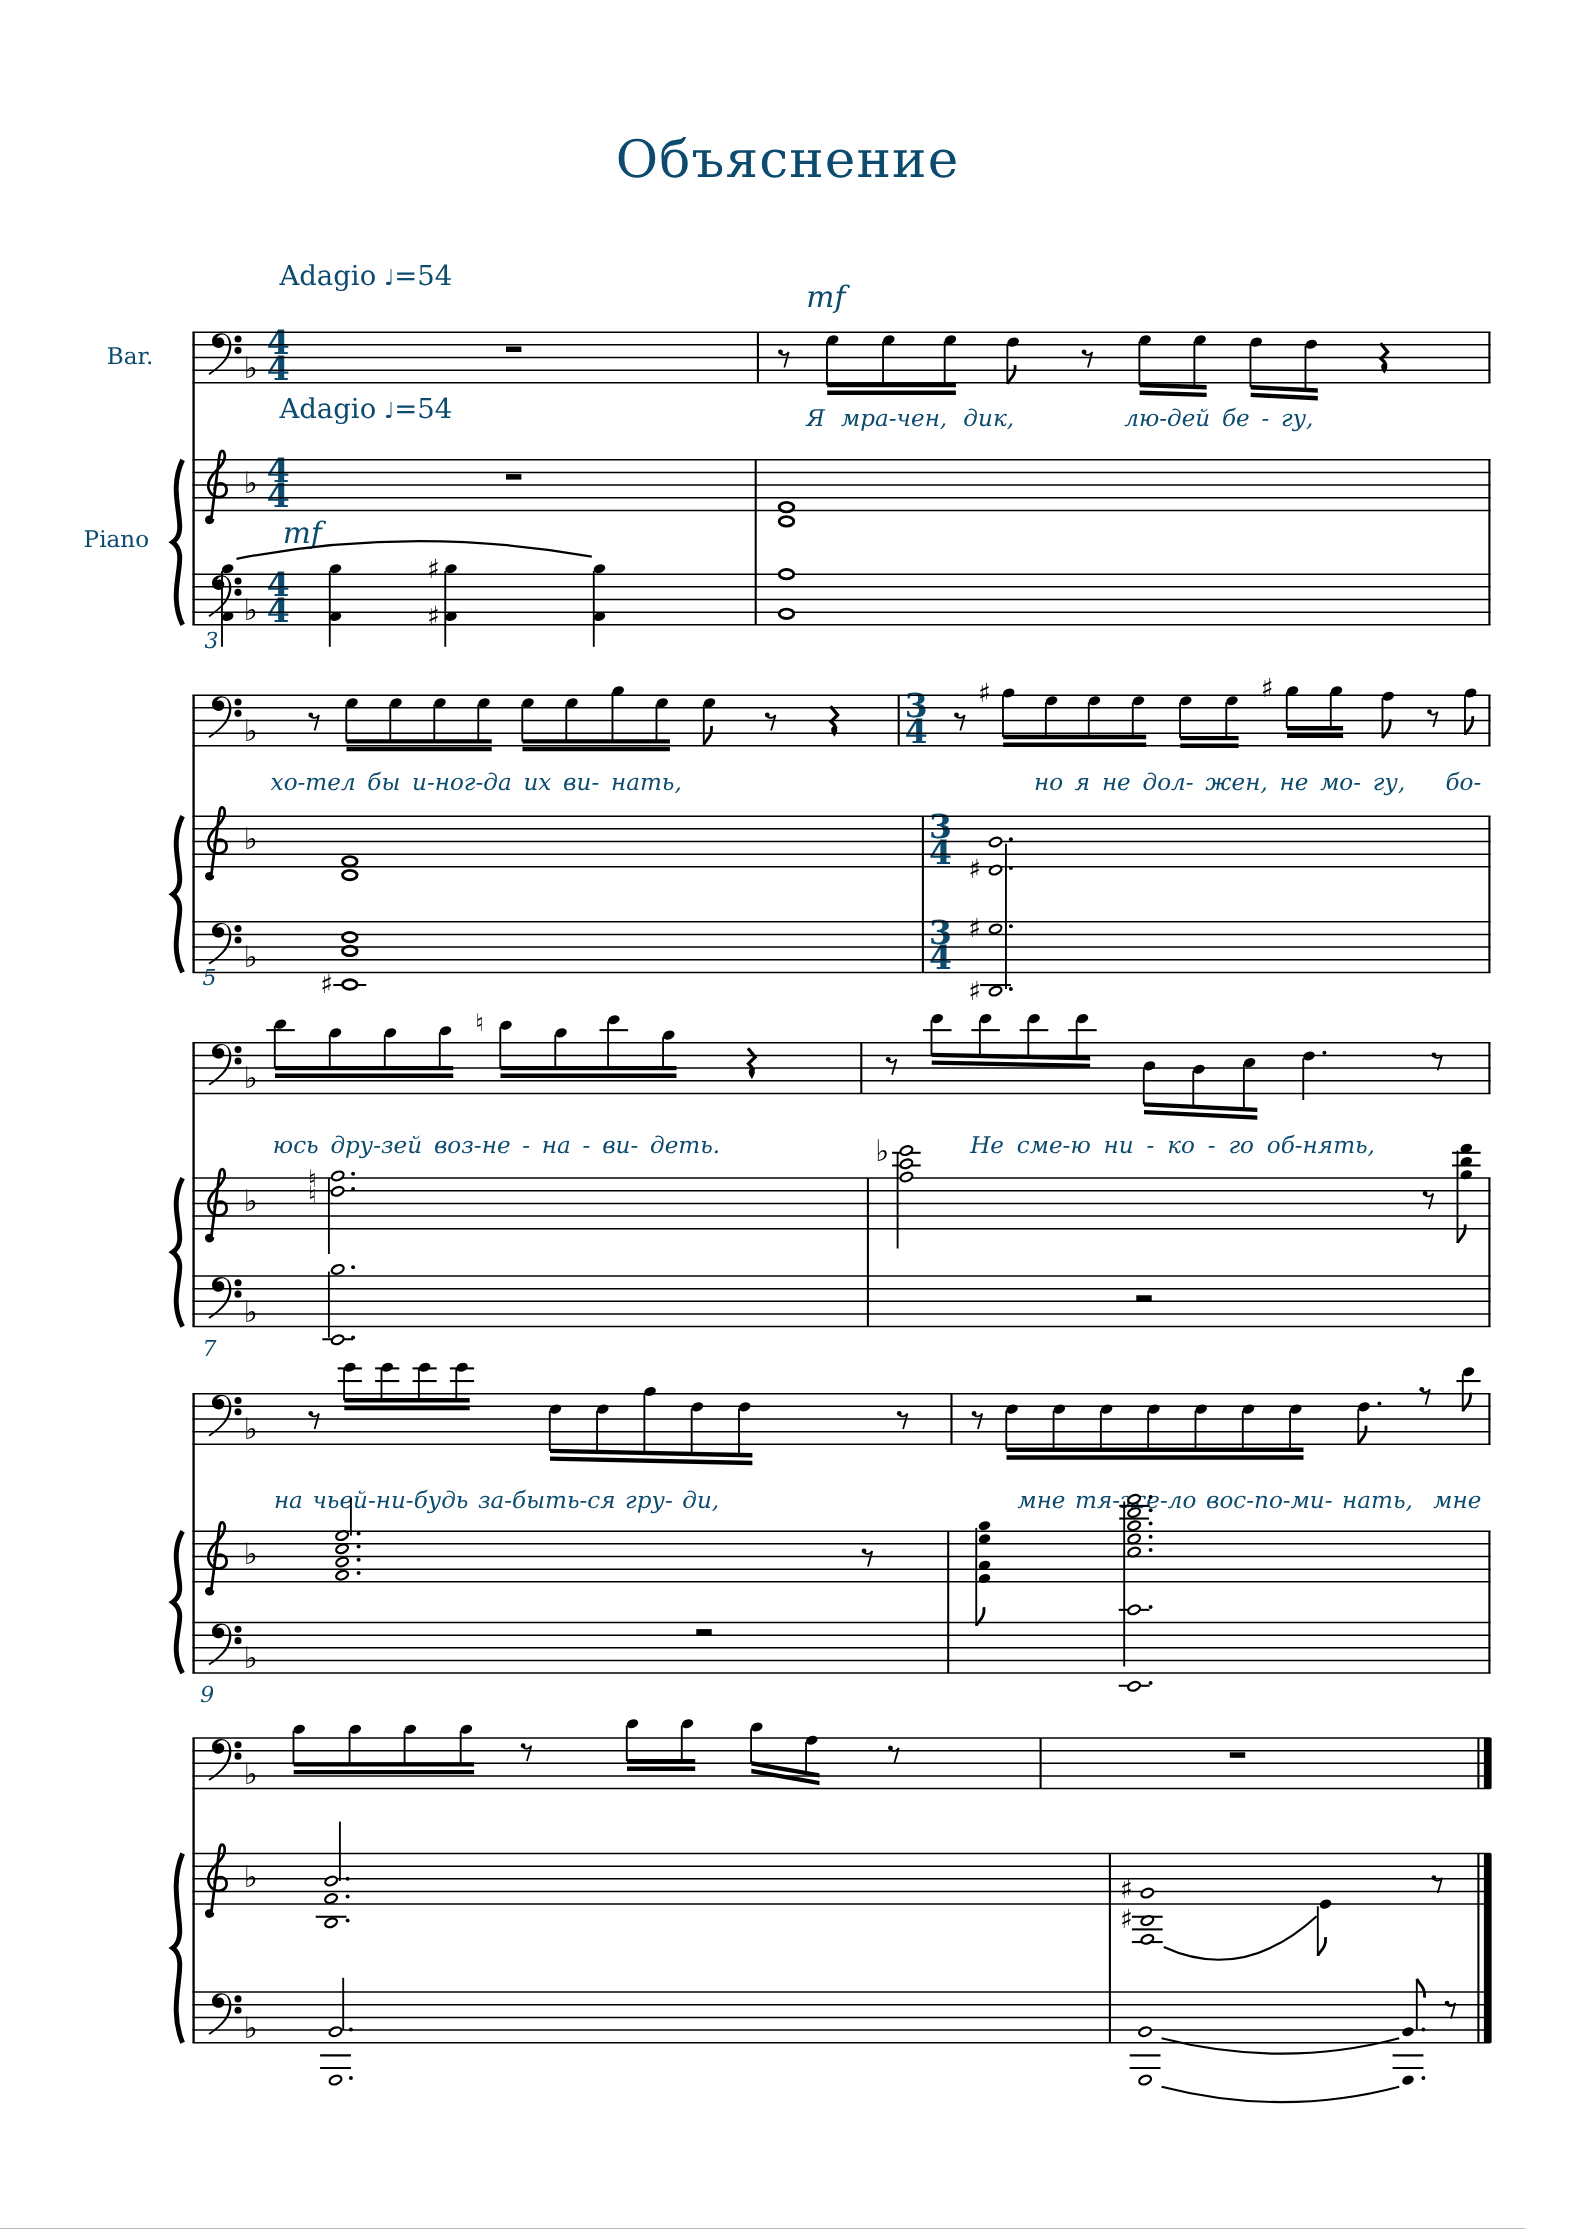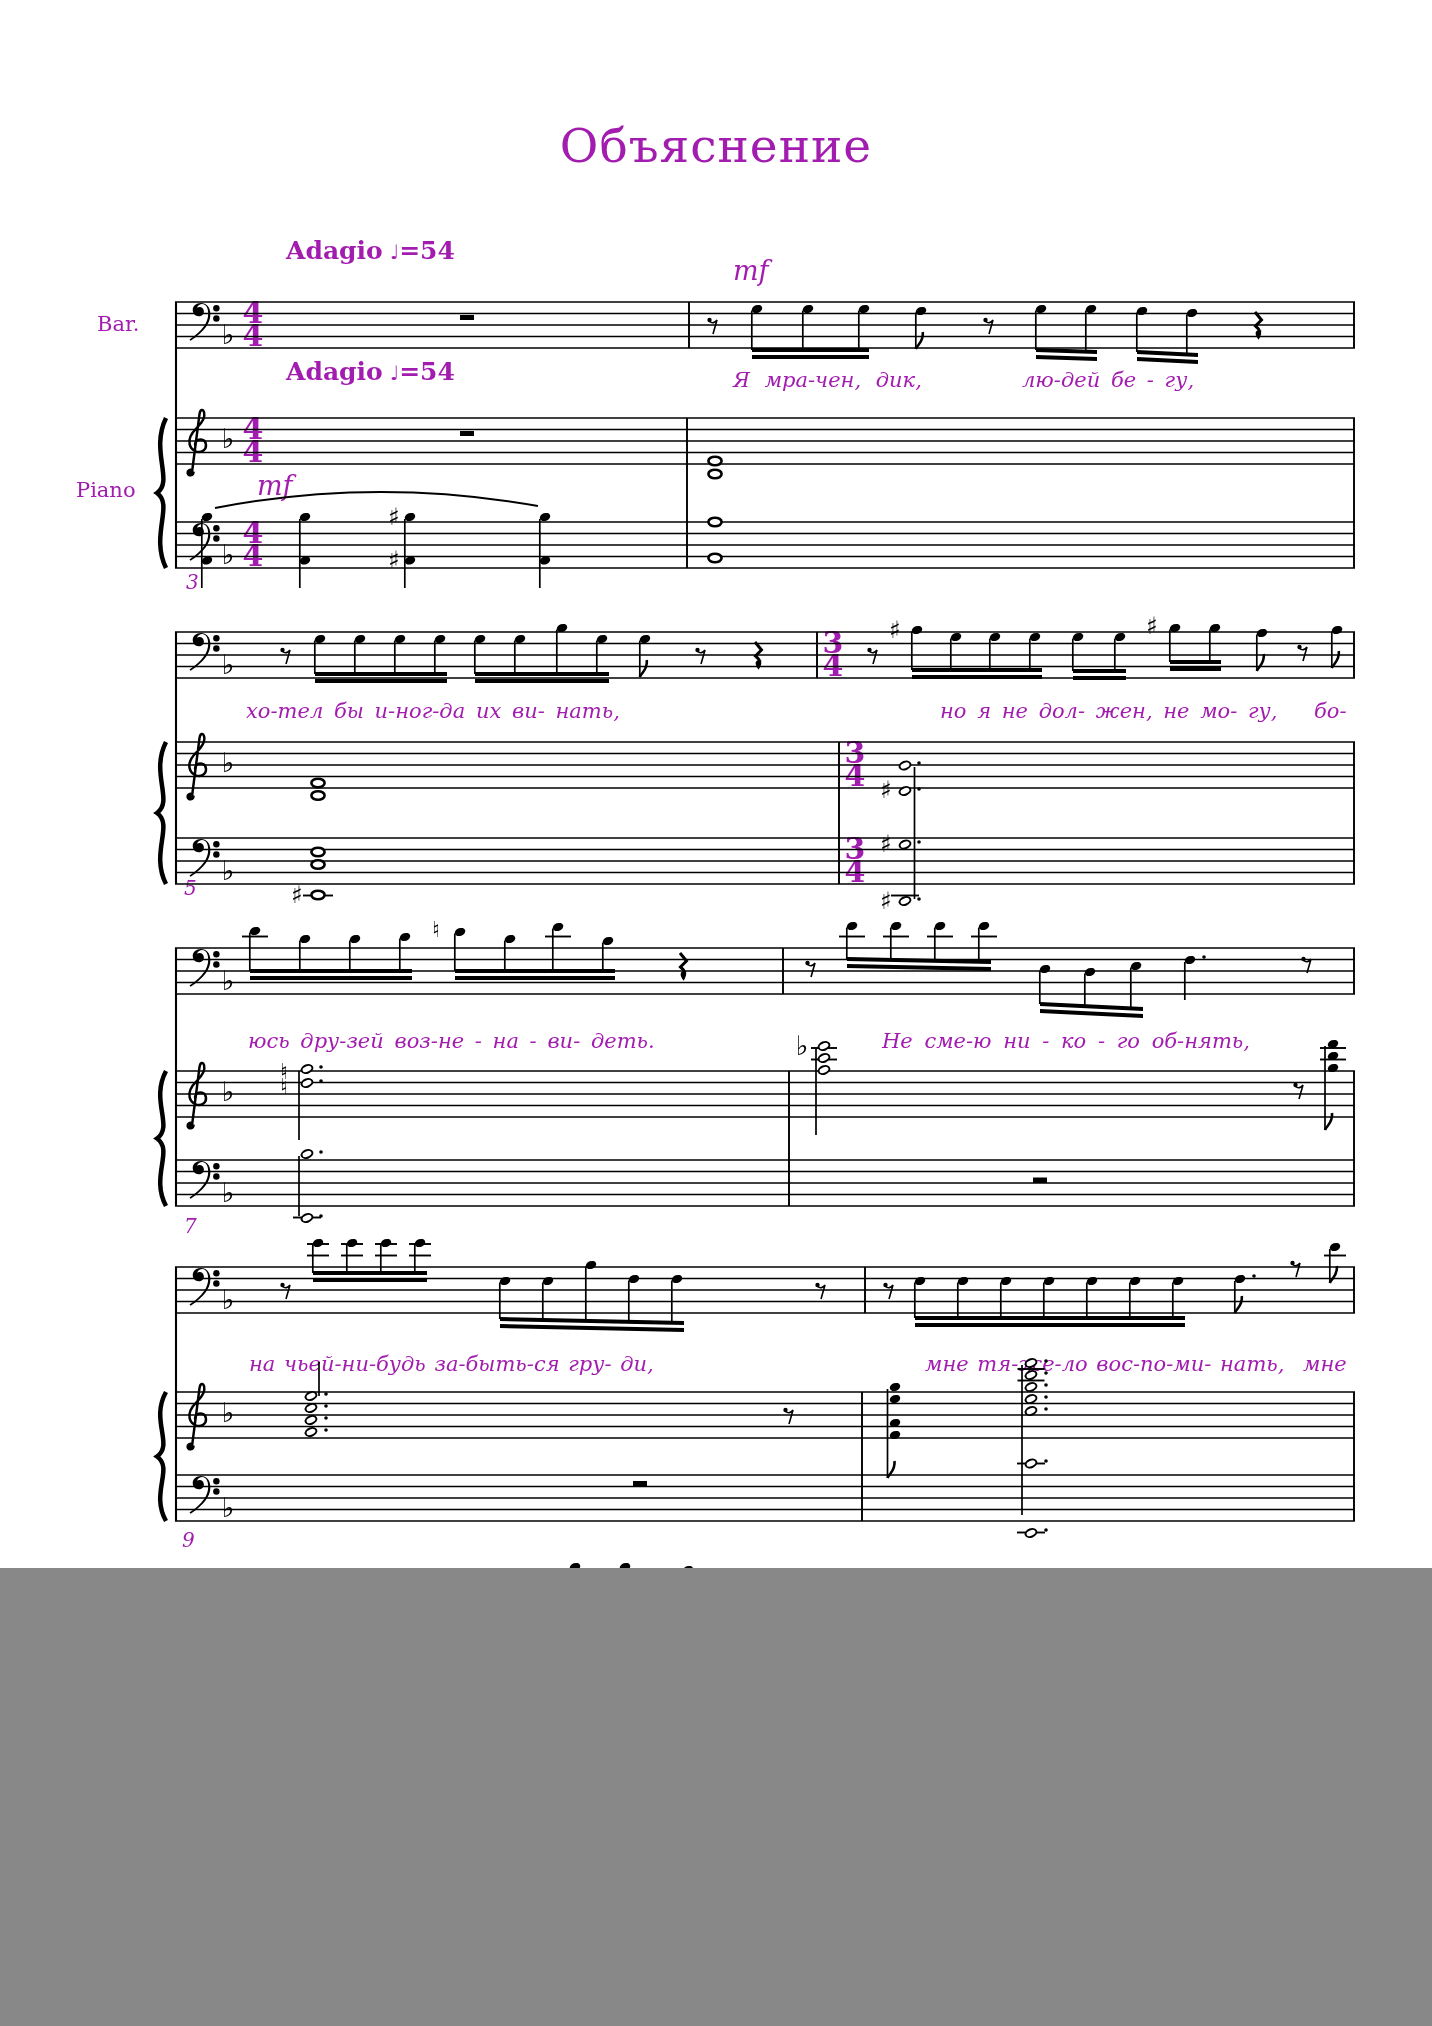--- a/index.html
+++ b/index.html
@@ -1,26 +1,26 @@
 <!DOCTYPE html>
 <html><head>
 <meta charset="utf-8">
 <style>
   html,body{margin:0;padding:0;background:#888;}
   .page{
-    position:relative;width:1432px;height:1568px;background:#ffffff;
+    position:relative;width:1432px;height:2026px;background:#ffffff;
     margin:0 auto;overflow:hidden;
-    font-family:"DejaVu Serif","Liberation Serif",serif;color:#a21caf;
+    font-family:"DejaVu Serif","Liberation Serif",serif;color:#0c4a6e;
   }
   .abs{position:absolute;white-space:nowrap;}
   .title{
     left:0;right:0;top:118px;text-align:center;
     font-size:47px;letter-spacing:1px;
   }
-  .tempo{font-weight:bold;font-size:25px;margin-left:32px;}
+  .tempo{font-weight:normal;font-size:25px;}
   .tempo .tnote{font-family:"DejaVu Sans",sans-serif;font-size:20px;margin-left:7px;}
   .dyn{font-weight:normal;font-style:italic;font-size:27px;font-family:"DejaVu Serif",serif;}
   .ilabel{font-size:21px;}
   .mnum{font-style:italic;font-size:20px;}
   .lyr{font-size:21px;font-style:italic;}
   .ts{width:30px;text-align:center;font-weight:bold;font-size:30px;line-height:23px;}
   .ts span{display:block;height:23px;}
   svg text{user-select:none;}
 </style>
 </head>

